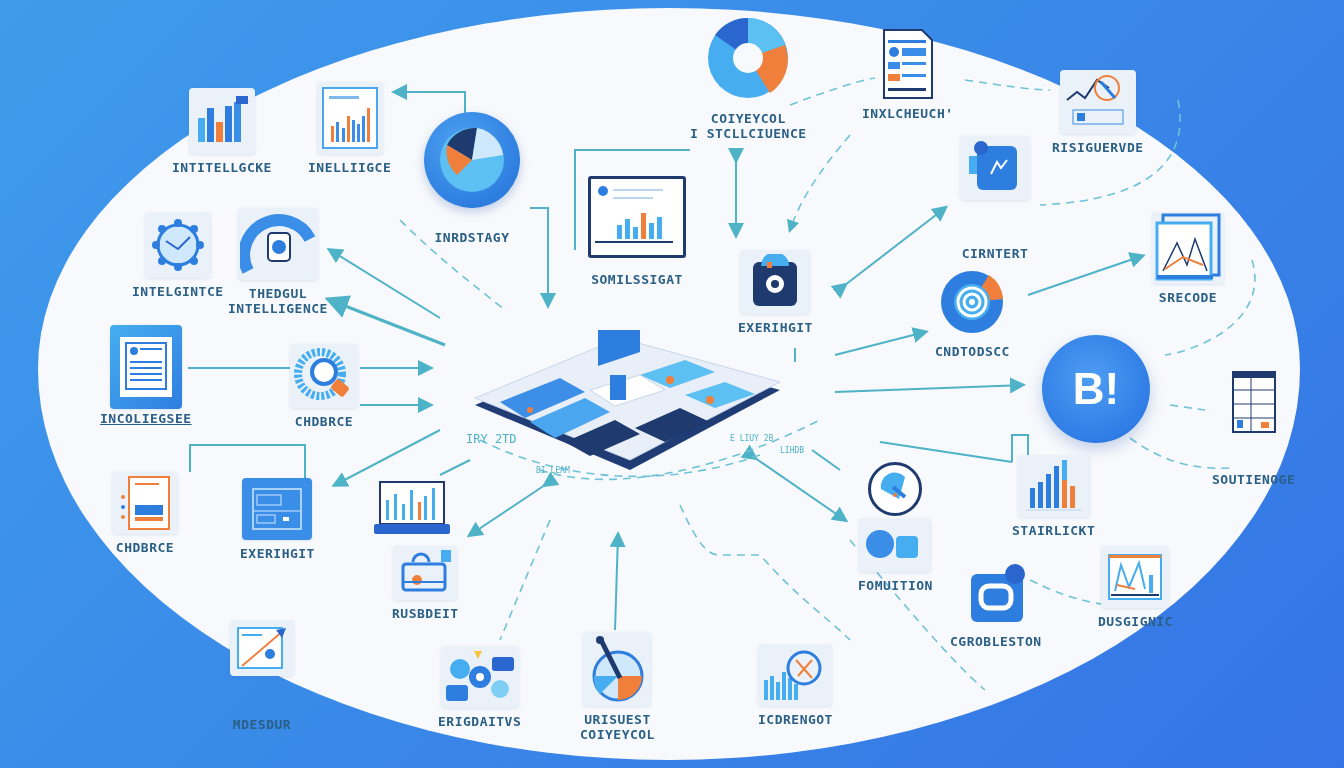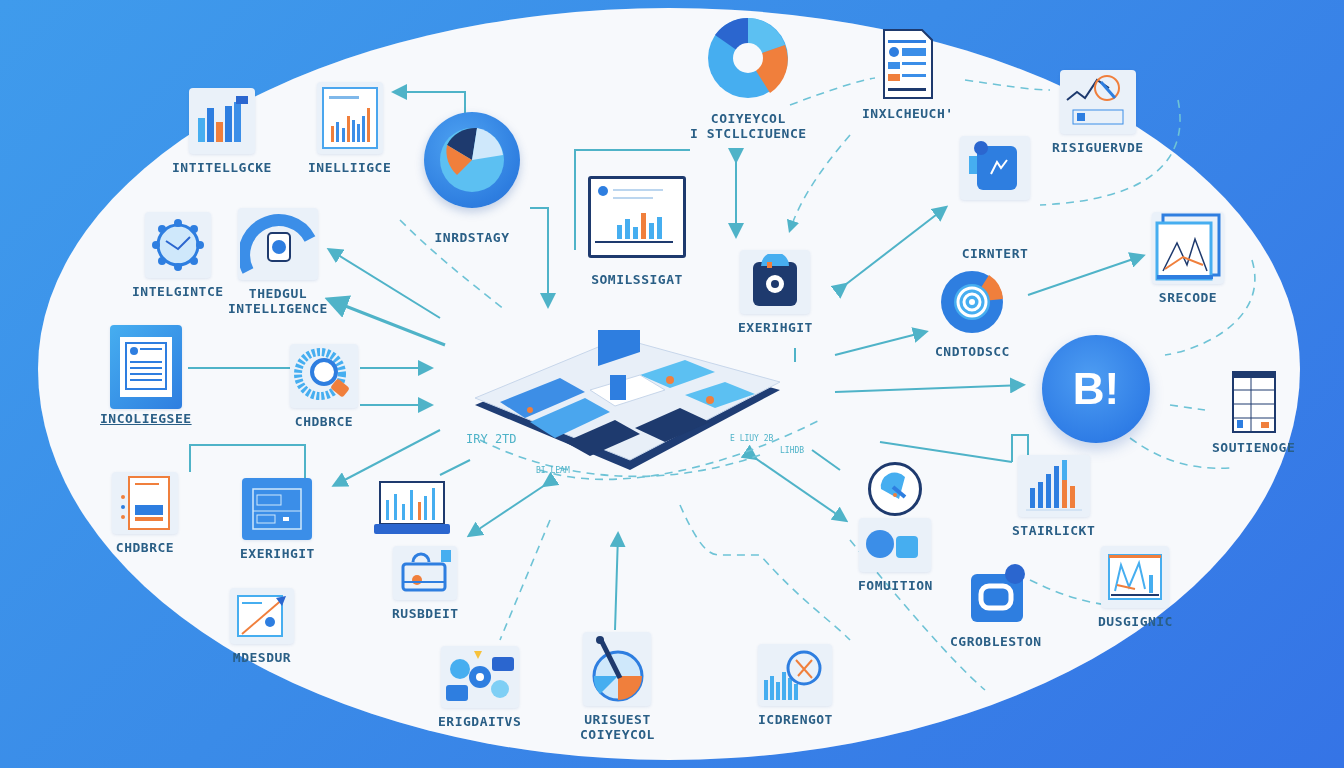--- a/index.html
+++ b/index.html
@@ -319,21 +319,21 @@
     <div class="tile" style="width:68px;height:64px;">
       <svg width="64" height="60">
           <circle cx="28" cy="28" r="22" fill="none" stroke="#46aef0" stroke-width="8" stroke-dasharray="3 2"></circle>
           <circle cx="32" cy="26" r="12" fill="#fff" stroke="#2e7ee0" stroke-width="4"></circle>
           <rect x="40" y="36" width="16" height="12" rx="3" fill="#f07f3c" transform="rotate(40 48 42)"></rect>
         </svg>
     </div>
     <div class="label">CHDBRCE</div>
   </div>
 
-  <div class="node" style="left:1212px;top:370px;">
+  <div class="node" style="left:1212px;top:370px;gap:32px;">
     <div class="tile" style="width:60px;height:64px;background:transparent;box-shadow:none;">
       <svg width="46" height="64">
           <rect x="2" y="2" width="42" height="60" fill="#fff" stroke="#1e3a6e" stroke-width="2"></rect>
           <rect x="2" y="2" width="42" height="6" fill="#1e3a6e"></rect>
           <g stroke="#1e3a6e">
             <line x1="2" y1="20" x2="44" y2="20"></line>
             <line x1="2" y1="34" x2="44" y2="34"></line>
             <line x1="2" y1="48" x2="44" y2="48"></line>
             <line x1="20" y1="8" x2="20" y2="62"></line>
           </g>
@@ -431,21 +431,21 @@
           </g>
           <rect x="40" y="2" width="5" height="48" fill="#46aef0"></rect>
           <rect x="40" y="22" width="5" height="28" fill="#f07f3c"></rect>
           <rect x="48" y="28" width="5" height="22" fill="#f07f3c"></rect>
           <line x1="4" y1="52" x2="60" y2="52" stroke="#bcd6ef"></line>
         </svg>
     </div>
     <div class="label">STAIRLICKT</div>
   </div>
 
-  <div class="node" style="left:230px;top:588px;">
+  <div class="node" style="left:230px;top:620px;gap:35px;">
     <div class="tile" style="width:64px;height:56px;">
       <svg width="60" height="52">
           <rect x="6" y="6" width="44" height="40" fill="#fff" stroke="#46aef0" stroke-width="2"></rect>
           <rect x="10" y="12" width="20" height="2" fill="#46aef0"></rect>
           <path d="M10,44 L52,8" stroke="#f07f3c" stroke-width="2"></path>
           <path d="M44,8 L54,6 L50,16" fill="#2b66cf"></path>
           <circle cx="38" cy="32" r="5" fill="#2e7ee0"></circle>
         </svg>
     </div>
     <div class="label">MDESDUR</div>

